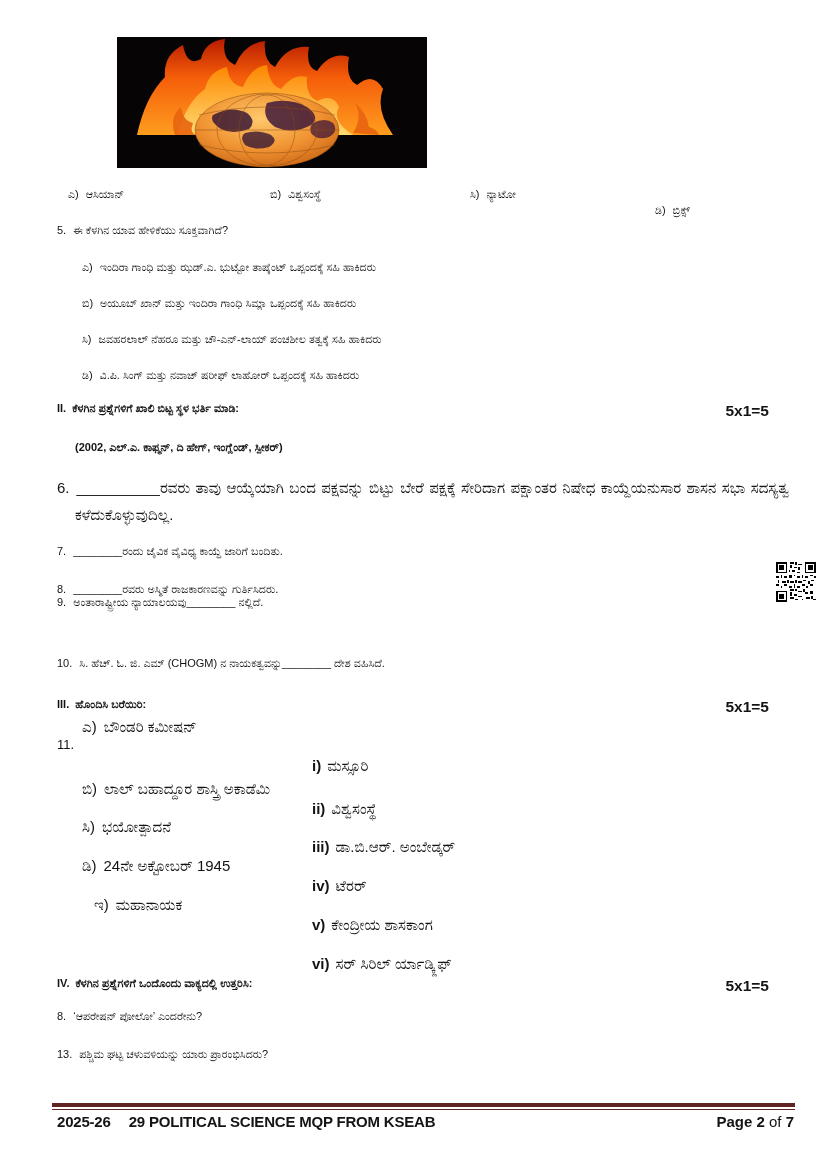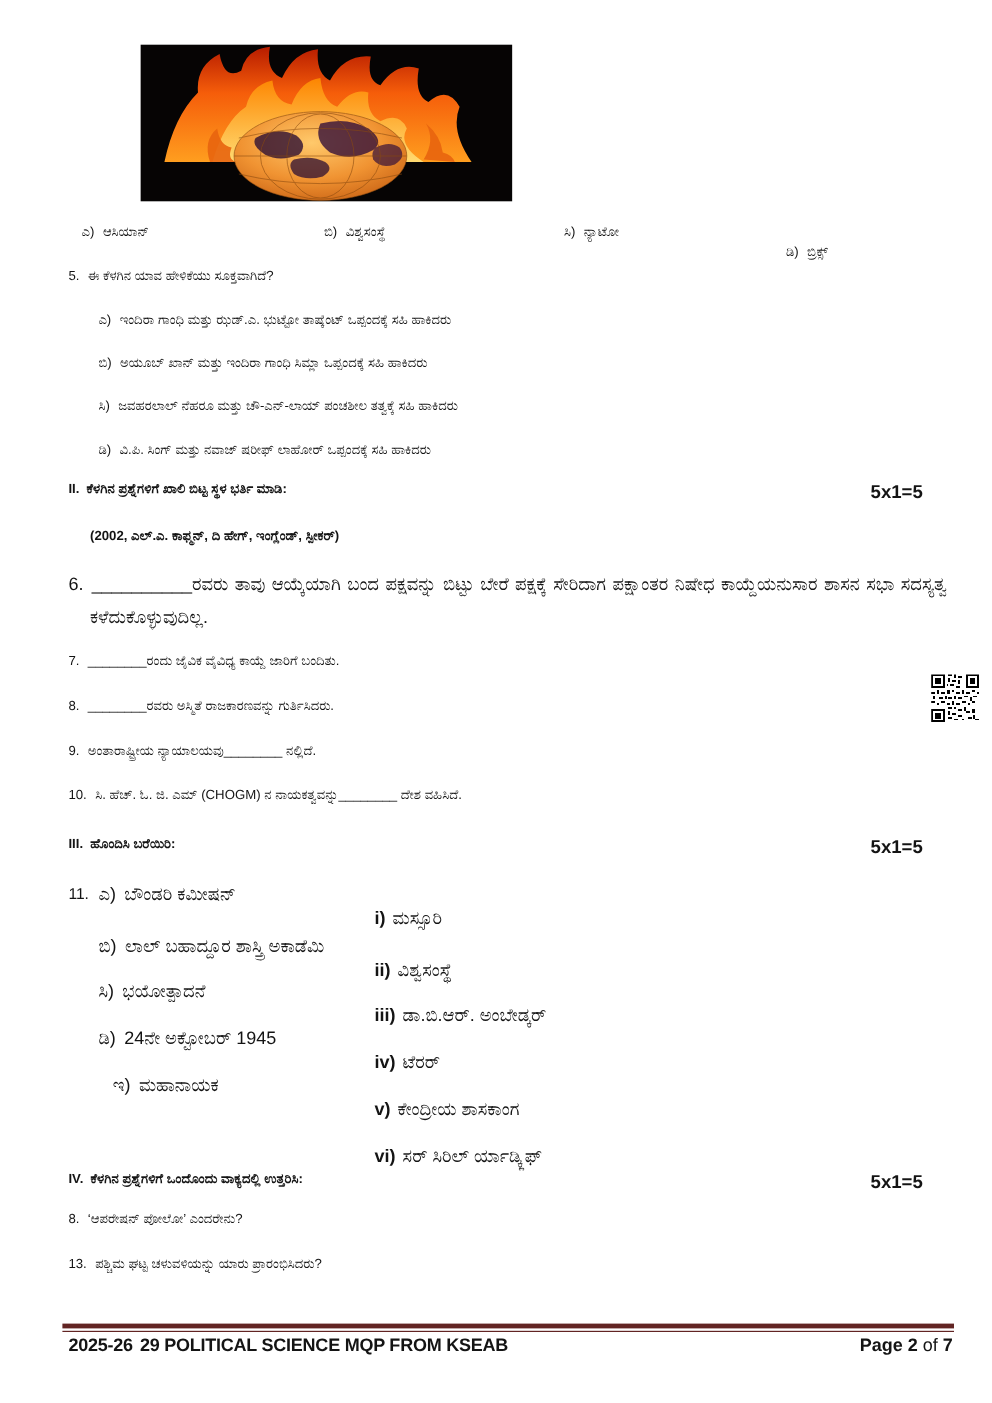--- a/index.html
+++ b/index.html
@@ -12,21 +12,21 @@
   .hd .sec{margin-right:6px;}
   .marks{position:absolute;right:58px;font-weight:bold;font-size:15.5px;white-space:nowrap;}
   .rlabel{font-weight:bold;margin-right:6px;}
   .hero{position:absolute;left:117px;top:37px;width:310px;height:131px;}
   .qr{position:absolute;left:776px;top:562px;width:40px;height:40px;}
   .m-num{position:absolute;left:57px;white-space:nowrap;font-size:13px;}
   .m-left{position:absolute;left:82px;white-space:nowrap;font-size:15px;}
   .m-right{position:absolute;left:312px;white-space:nowrap;font-size:15px;margin-top:20px;}
   .foot-rule-thick{position:absolute;left:52px;top:1103px;width:743px;height:4px;background:#622423;}
   .foot-rule-thin{position:absolute;left:52px;top:1109px;width:743px;height:1px;background:#622423;}
-  .f-left{position:absolute;left:57px;top:1113px;font-weight:bold;font-size:15px;letter-spacing:-0.2px;display:flex;gap:6px;white-space:nowrap;}
+  .f-left{position:absolute;left:57px;top:1113px;font-weight:bold;font-size:15px;letter-spacing:-0.2px;display:flex;gap:18px;white-space:nowrap;}
   .f-right{position:absolute;right:33px;top:1113px;font-size:15px;white-space:nowrap;}
   .f-right .b{font-weight:bold;}
   .hang{padding-left:18px;text-indent:-18px;}
 </style>
 </head>
 <body>
 
 <div class="page">
 
   <div class="hero">
@@ -81,21 +81,21 @@
   <div class="ln" style="left:82px;top:333px;"><span class="lbl">ಸಿ)</span><span>ಜವಹರಲಾಲ್ ನೆಹರೂ ಮತ್ತು ಚೌ-ಎನ್-ಲಾಯ್ ಪಂಚಶೀಲ ತತ್ವಕ್ಕೆ ಸಹಿ ಹಾಕಿದರು</span></div>
   <div class="ln" style="left:82px;top:369px;"><span class="lbl">ಡಿ)</span><span>ವಿ.ಪಿ. ಸಿಂಗ್ ಮತ್ತು ನವಾಜ್ ಷರೀಫ್ ಲಾಹೋರ್ ಒಪ್ಪಂದಕ್ಕೆ ಸಹಿ ಹಾಕಿದರು</span></div>
 
   <div class="ln hd" style="left:57px;top:402px;text-align:right;"><span class="sec">II.</span><span>ಕೆಳಗಿನ ಪ್ರಶ್ನೆಗಳಿಗೆ ಖಾಲಿ ಬಿಟ್ಟ ಸ್ಥಳ ಭರ್ತಿ ಮಾಡಿ:</span></div>
   <div class="marks" style="top:402px;">5x1=5</div>
   <div class="ln hd" style="left:75px;top:441px;">(2002, ಎಲ್.ಎ. ಕಾಫ್ಮನ್, ದಿ ಹೇಗ್, ಇಂಗ್ಲೆಂಡ್, ಸ್ಪೀಕರ್)</div>
 
   <div class="wrapln hang" style="left:57px;top:474px;width:714px;"><span class="lbl">6.</span><span>__________ರವರು ತಾವು ಆಯ್ಕೆಯಾಗಿ ಬಂದ ಪಕ್ಷವನ್ನು ಬಿಟ್ಟು ಬೇರೆ ಪಕ್ಷಕ್ಕೆ ಸೇರಿದಾಗ ಪಕ್ಷಾಂತರ ನಿಷೇಧ ಕಾಯ್ದೆಯನುಸಾರ ಶಾಸನ ಸಭಾ ಸದಸ್ಯತ್ವ ಕಳೆದುಕೊಳ್ಳುವುದಿಲ್ಲ.</span></div>
   <div class="ln" style="left:57px;top:545px;"><span class="lbl">7.</span><span>________ರಂದು ಜೈವಿಕ ವೈವಿಧ್ಯ ಕಾಯ್ದೆ ಜಾರಿಗೆ ಬಂದಿತು.</span></div>
   <div class="ln" style="left:57px;top:583px;"><span class="lbl">8.</span><span>________ರವರು ಅಸ್ಮಿತೆ ರಾಜಕಾರಣವನ್ನು ಗುರ್ತಿಸಿದರು.</span></div>
-  <div class="ln" style="left:57px;top:620px;"><span class="lbl">9.</span><span>ಅಂತಾರಾಷ್ಟ್ರೀಯ ನ್ಯಾಯಾಲಯವು________ ನಲ್ಲಿದೆ.</span></div>
+  <div class="ln" style="left:57px;top:596px;"><span class="lbl">9.</span><span>ಅಂತಾರಾಷ್ಟ್ರೀಯ ನ್ಯಾಯಾಲಯವು________ ನಲ್ಲಿದೆ.</span></div>
   <div class="ln" style="left:57px;top:657px;"><span class="lbl">10.</span><span>ಸಿ. ಹೆಚ್. ಓ. ಜಿ. ಎಮ್ (CHOGM) ನ ನಾಯಕತ್ವವನ್ನು________ ದೇಶ ವಹಿಸಿದೆ.</span></div>
 
   <div class="qr">
     <svg width="40" height="40" viewBox="0 0 25 25" shape-rendering="crispEdges">
       <rect width="25" height="25" fill="#ffffff"></rect>
       <path fill="#000" d="M0,0h7v7h-7z"></path>
         <path fill="#fff" d="M1,1h5v5h-5z"></path>
         <path fill="#000" d="M2,2h3v3h-3z"></path>
       <path fill="#000" d="M18,0h7v7h-7z"></path>
         <path fill="#fff" d="M19,1h5v5h-5z"></path>
@@ -105,21 +105,21 @@
         <path fill="#000" d="M2,20h3v3h-3z"></path>
       <path fill="#000" d="M9,0h2v1h-2z M12,0h1v2h-1z M14,1h2v1h-2z M9,2h1v2h-1z M11,3h2v1h-2z M14,3h1v2h-1z M8,5h1v1h-1z M10,5h2v1h-2z M13,6h2v1h-2z M0,9h2v1h-2z M3,8h1v2h-1z M5,9h2v1h-2z M8,8h2v2h-2z M11,8h1v1h-1z M13,9h2v1h-2z M16,8h1v2h-1z M18,9h2v1h-2z M21,8h2v1h-2z M24,9h1v1h-1z M1,11h1v2h-1z M4,12h2v1h-2z M7,11h1v2h-1z M9,12h2v1h-2z M12,11h1v2h-1z M14,12h2v1h-2z M17,11h2v1h-2z M20,12h1v2h-1z M22,11h2v1h-2z M0,14h2v1h-2z M3,15h1v1h-1z M5,14h2v1h-2z M8,15h2v1h-2z M11,14h1v2h-1z M13,15h2v1h-2z M16,14h2v1h-2z M19,15h1v1h-1z M21,14h2v1h-2z M9,17h2v1h-2z M12,17h1v1h-1z M14,18h2v1h-2z M17,17h1v2h-1z M9,19h1v2h-1z M11,20h2v1h-2z M14,21h2v1h-2z M18,19h2v1h-2z M21,18h2v2h-2z M9,22h2v1h-2z M12,23h2v1h-2z M16,23h1v1h-1z M19,22h2v1h-2z M22,21h1v2h-1z M23,23h2v1h-2z"></path>
     </svg>
   </div>
 
   <div class="ln hd" style="left:57px;top:698px;"><span class="sec">III.</span><span>ಹೊಂದಿಸಿ ಬರೆಯಿರಿ:</span></div>
   <div class="marks" style="top:698px;">5x1=5</div>
 
   <div>
     <span class="m-num" style="top:737px;">11.</span>
-    <span class="m-left" style="top:737px;"><span class="lbl">ಎ)</span><span>ಬೌಂಡರಿ ಕಮೀಷನ್</span></span>
+    <span class="m-left" style="top:718px;"><span class="lbl">ಎ)</span><span>ಬೌಂಡರಿ ಕಮೀಷನ್</span></span>
     <span class="m-right" style="top:737px;"><span class="rlabel">i)</span><span>ಮಸ್ಸೂರಿ</span></span>
 
     <span class="m-left" style="top:780px;"><span class="lbl">ಬಿ)</span><span>ಲಾಲ್ ಬಹಾದ್ದೂರ ಶಾಸ್ತ್ರಿ ಅಕಾಡೆಮಿ</span></span>
     <span class="m-right" style="top:780px;"><span class="rlabel">ii)</span><span>ವಿಶ್ವಸಂಸ್ಥೆ</span></span>
 
     <span class="m-left" style="top:818px;"><span class="lbl">ಸಿ)</span><span>ಭಯೋತ್ಪಾದನೆ</span></span>
     <span class="m-right" style="top:818px;"><span class="rlabel">iii)</span><span>ಡಾ.ಬಿ.ಆರ್. ಅಂಬೇಡ್ಕರ್</span></span>
 
     <span class="m-left" style="top:857px;"><span class="lbl">ಡಿ)</span><span>24ನೇ ಅಕ್ಟೋಬರ್ 1945</span></span>
     <span class="m-right" style="top:857px;"><span class="rlabel">iv)</span><span>ಟೆರರ್</span></span>

